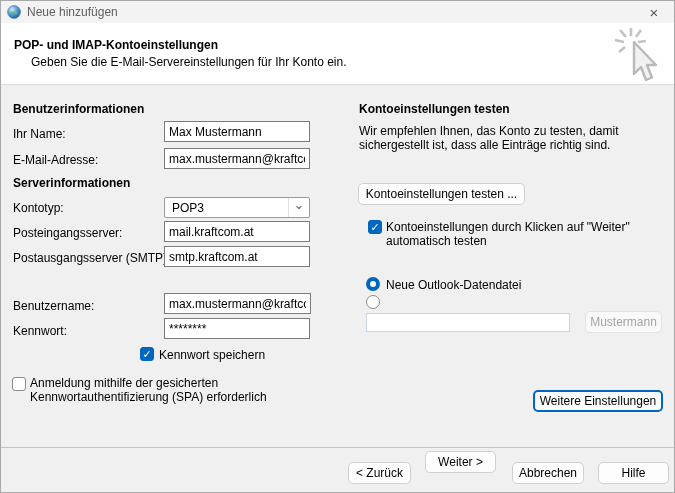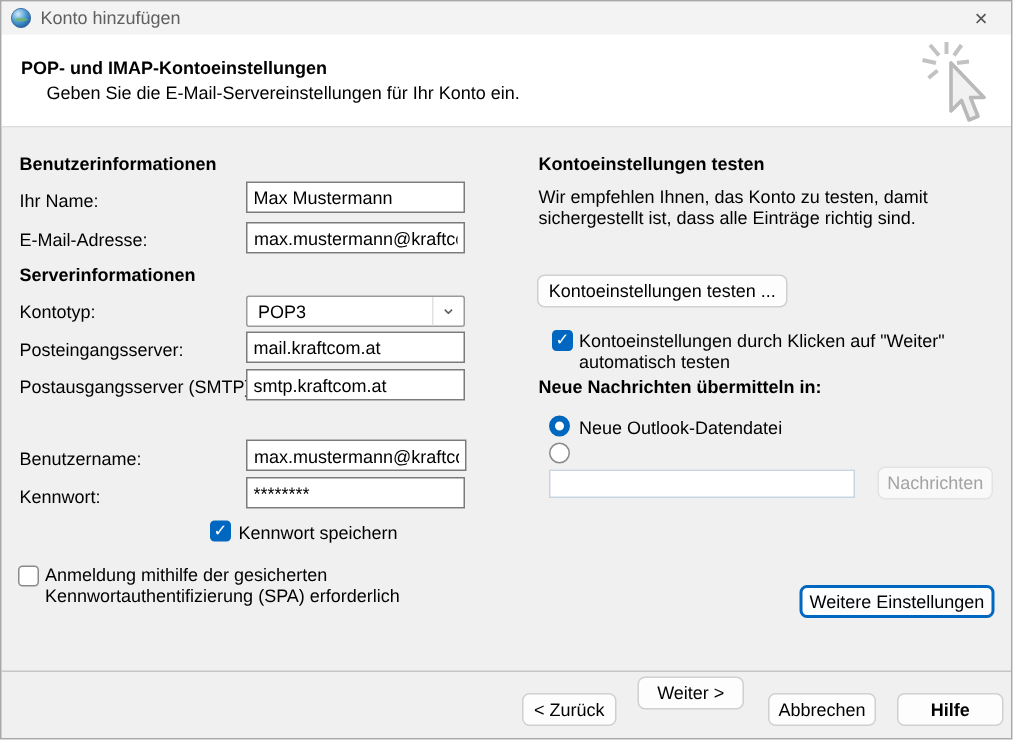--- a/index.html
+++ b/index.html
@@ -78,21 +78,21 @@
       <defs>
         <radialGradient id="g1" cx="35%" cy="30%" r="75%">
           <stop offset="0%" stop-color="#cfeaf8"></stop>
           <stop offset="55%" stop-color="#4d9bd6"></stop>
           <stop offset="100%" stop-color="#1d5c9e"></stop>
         </radialGradient>
       </defs>
       <circle cx="7" cy="7" r="6.4" fill="url(#g1)" stroke="#36689c" stroke-width="0.6"></circle>
       <path d="M2 8 Q7 5.5 12 8 Q7 10.5 2 8 Z" fill="#6fb56a" opacity="0.85"></path>
     </svg>
-    <span class="titlebar-text">Konto hinzufügen</span>
+    <span class="titlebar-text">Neue hinzufügen</span>
   </div>
   <div class="close-btn">×</div>
 
   <div class="header">
     <div class="header-title">POP- und IMAP-Kontoeinstellungen</div>
     <div class="header-sub">Geben Sie die E-Mail-Servereinstellungen für Ihr Konto ein.</div>
   </div>
   <svg class="cursor-art" width="56" height="60" viewBox="0 0 56 60">
     <g stroke="#c2c2c2" stroke-width="2.6" fill="none">
       <line x1="18" y1="9" x2="18" y2="1"></line>
@@ -144,31 +144,30 @@
   <div class="sec" style="left:358px; top:101px;">Kontoeinstellungen testen</div>
   <div class="lbl ml" style="left:358px; top:123px;">Wir empfehlen Ihnen, das Konto zu testen, damit
 sichergestellt ist, dass alle Einträge richtig sind.</div>
 
   <div class="btn" style="left:357px; top:182px; width:167px; height:22px;">Kontoeinstellungen testen ...</div>
 
   <div class="cb checked" style="left:367px; top:219px;">✓</div>
   <div class="lbl ml" style="left:385px; top:219px;">Kontoeinstellungen durch Klicken auf "Weiter"
 automatisch testen</div>
 
-  <div class="sec" style="left:358px; top:250px;">Neue Nachrichten übermitteln in:</div>
 
   <div class="rd selected" style="left:365px; top:276px;"></div>
   <div class="lbl" style="left:385px; top:277px;">Neue Outlook-Datendatei</div>
 
   <div class="rd" style="left:365px; top:294px;"></div>
 
   <input class="txt disabled" style="left: 365px; top: 312px; width: 204px; height: 19px;" disabled="" value="">
-  <div class="btn disabled" style="left:584px; top:310px; width:77px; height:22px;">Nachrichten</div>
+  <div class="btn disabled" style="left:584px; top:310px; width:77px; height:22px;">Mustermann</div>
 
   <div class="btn accent" style="left:532px; top:389px; width:130px; height:22px;">Weitere Einstellungen</div>
 
   <div class="footer-divider"></div>
   <div class="btn" style="left:347px; top:461px; width:63px; height:22px;">&lt; Zurück</div>
   <div class="btn" style="left:424px; top:450px; width:71px; height:22px;">Weiter &gt;</div>
   <div class="btn" style="left:511px; top:461px; width:72px; height:22px;">Abbrechen</div>
-  <div class="btn" style="left:597px; top:461px; width:71px; height:22px;font-weight:bold;">Hilfe</div>
+  <div class="btn" style="left:597px; top:461px; width:71px; height:22px;">Hilfe</div>
 
 </div>
 
 </body></html>

